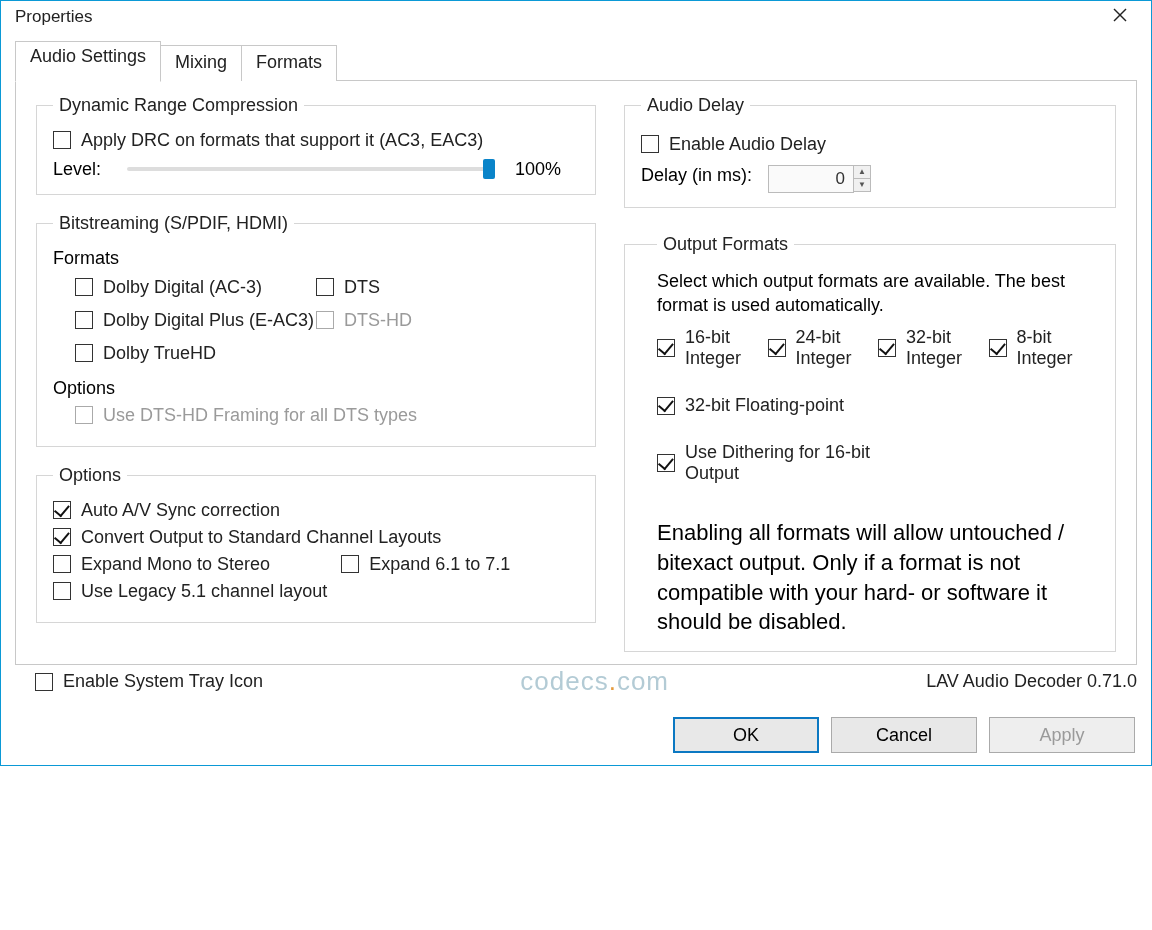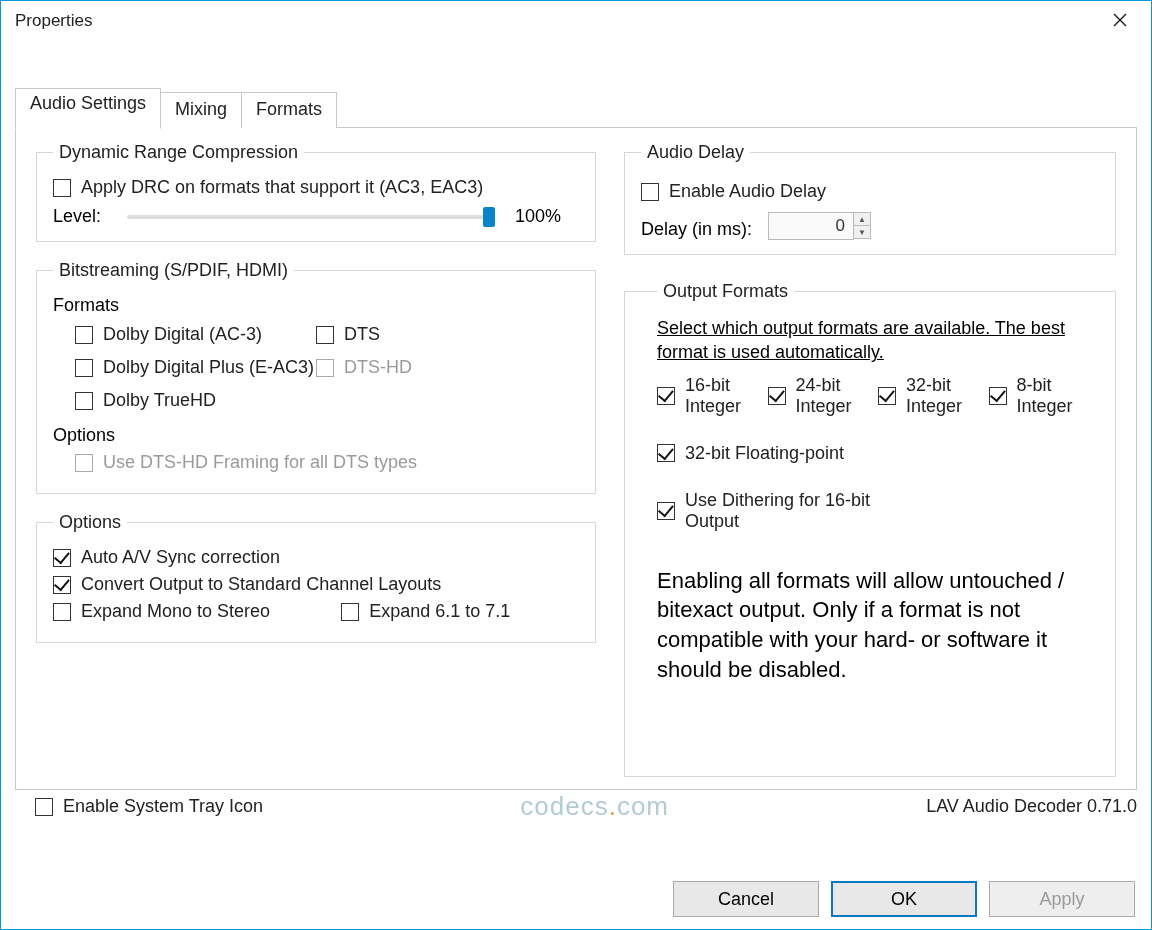--- a/index.html
+++ b/index.html
@@ -1,18 +1,18 @@
 <!DOCTYPE html>
 <html><head>
 <meta charset="utf-8">
 <style>
 * { box-sizing: border-box; margin: 0; padding: 0; font-family: "Segoe UI", Tahoma, sans-serif; }
 body { background: #fff; width: 1152px; height: 930px; overflow: hidden; }
 
-.window { width: 1152px; height: 930px; border: 1px solid #0b99d6; display: flex; flex-direction: column; background: #fff; gap: 39px; }
+.window { width: 1152px; height: 766px; border: 1px solid #0b99d6; display: flex; flex-direction: column; background: #fff; }
 
 .titlebar { height: 40px; display: flex; align-items: center; justify-content: space-between; padding: 0 16px 0 14px; }
 .titlebar .title { font-size: 17px; color: #222; }
 .titlebar .close { font-size: 18px; color: #222; cursor: default; padding: 4px 8px; }
 
 .content { flex: 1; padding: 8px 14px 10px 14px; display: flex; flex-direction: column; }
 
 .tabs-wrap { position: relative; }
 .tabs { display: flex; position: relative; z-index: 2; }
 .tab { padding: 6px 14px 8px 14px; font-size: 18px; color: #222; border: 1px solid #c8c8c8; border-bottom: none; margin-right: -1px; background: #fff; cursor: default; text-align: center; }
@@ -37,28 +37,28 @@
 label.disabled { color: #9a9a9a; }
 
 .slider-row { display: flex; align-items: center; gap: 14px; margin-top: 8px; }
 .slider-label { font-size: 18px; width: 60px; }
 .slider-track { flex: 1; height: 4px; background: #ddd; position: relative; border-radius: 2px; }
 .slider-thumb { position: absolute; right: 0; top: -8px; width: 12px; height: 20px; background: #0a84c9; border-radius: 2px; }
 .slider-val { font-size: 18px; width: 70px; text-align: left; padding-left: 6px; }
 
 .bitstream-grid { display: grid; grid-template-columns: 1fr 1fr; column-gap: 0; }
 
-.delay-row { display: flex; align-items: flex-end; gap: 16px; margin-top: 10px; font-size: 18px; }
+.delay-row { display: flex; align-items: flex-start; gap: 16px; margin-top: 10px; font-size: 18px; }
 .spinner { display: flex; align-items: stretch; }
 .spinner input { width: 86px; height: 28px; border: 1px solid #bbb; text-align: right; padding-right: 8px; font-size: 17px; background: #fafafa; color: #333; }
 .spin-btns { display: flex; flex-direction: column; }
 .spin-btns .sb { width: 18px; height: 14px; border: 1px solid #bbb; margin-left: -1px; display: flex; align-items: center; justify-content: center; font-size: 8px; color: #555; background: #f0f0f0; }
 .spin-btns .sb + .sb { margin-top: -1px; }
 
-.output-desc { font-size: 18px; margin: 6px 0 4px 0; line-height: 1.35; text-decoration: underline; }
+.output-desc { font-size: 18px; margin: 6px 0 4px 0; line-height: 1.35; }
 .output-grid { display: grid; grid-template-columns: 1fr 1fr 1fr 1fr; row-gap: 14px; }
 .output-note { font-size: 22px; margin-top: 28px; line-height: 1.35; }
 
 .footer-row { display: flex; align-items: center; justify-content: space-between; margin-top: 0; padding-left: 20px; }
 .watermark { color: #b3cbd5; font-size: 26px; letter-spacing: 1px; }
 .watermark .dot { color: #e59a3c; }
 .version { font-size: 18px; color: #222; }
 
 .buttons { display: flex; gap: 12px; justify-content: flex-end; padding: 10px 16px 12px 0; }
 .btn { min-width: 146px; height: 36px; border: 1px solid #aaa; background: #e8e8e8; font-size: 18px; display: inline-flex; align-items: center; justify-content: center; cursor: default; }
@@ -152,20 +152,24 @@
           <div class="row" style="gap:26px;">
             <span style="display:flex;align-items:center;gap:10px;">
                 <span class="checkbox"></span>
                 <label>Expand Mono to Stereo</label>
               </span>
             <span style="display:flex;align-items:center;gap:10px;padding-left:45px;">
                 <span class="checkbox"></span>
                 <label>Expand 6.1 to 7.1</label>
               </span>
           </div>
+          <div class="row">
+              <span class="checkbox"></span>
+              <label>Use Legacy 5.1 channel layout</label>
+            </div>
         </fieldset>
       </div>
 
       <div class="col-right">
 
         <fieldset>
           <legend>Audio Delay</legend>
           <div class="row" style="margin-top:10px;">
               <span class="checkbox"></span>
               <label>Enable Audio Delay</label>
@@ -222,17 +226,17 @@
         <label>Enable System Tray Icon</label>
       </div>
       <div class="watermark">
         <span>codecs</span><span class="dot">.</span><span>com</span>
       </div>
       <div class="version">LAV Audio Decoder 0.71.0</div>
     </div>
   </div>
 
   <div class="buttons">
+    <div class="btn primary">OK</div>
     <div class="btn">Cancel</div>
-    <div class="btn primary">OK</div>
     <div class="btn disabled">Apply</div>
   </div>
 </div>
 
 </body></html>

